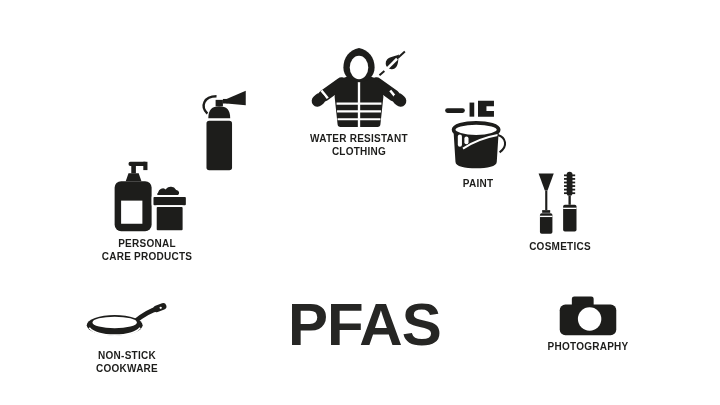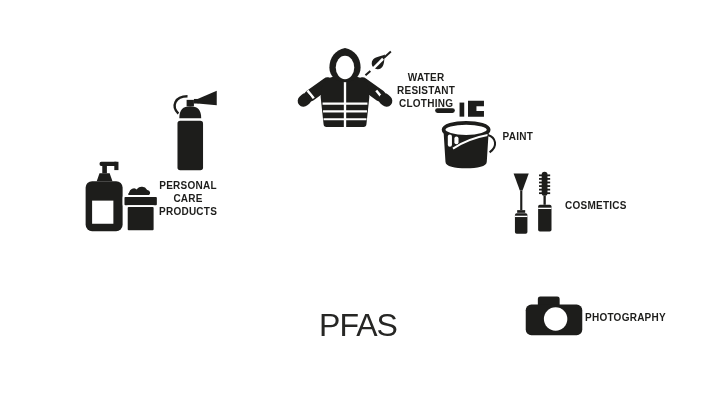--- a/index.html
+++ b/index.html
@@ -2,31 +2,31 @@
 <html><head>
 <meta charset="utf-8">
 <style>
   html,body{margin:0;padding:0;}
   body{
     width:720px;height:405px;background:#ffffff;overflow:hidden;position:relative;
     font-family:"Liberation Sans","DejaVu Sans",sans-serif;
   }
   .canvas{position:absolute;inset:0;width:720px;height:405px;background:#ffffff;}
   figure.item{
-    position:absolute;margin:0;display:flex;flex-direction:row;align-items:center;
+    position:absolute;margin:0;display:flex;flex-direction:column;align-items:center;
   }
   figure.item svg{display:block;flex:0 0 auto;}
   figcaption.cap{
     margin-top:4px;text-align:center;white-space:pre-line;
     font-size:10px;font-weight:bold;line-height:13px;letter-spacing:.25px;
     color:#1d1d1b;
   }
   .pfas{
-    position:absolute;left:288px;top:303px;width:140px;text-align:center;
-    font-size:32px;font-weight:normal;letter-spacing:-1px;color:#262624;line-height:44px;
+    position:absolute;left:288px;top:303px;width:140px;text-align:left;
+    font-size:60px;font-weight:bold;letter-spacing:-1px;color:#262624;line-height:44px;
   }
   
   .pos-clothing{left:293px;top:48px;width:132px;}
   .pos-fire{left:162px;top:88px;width:120px;}
   .pos-personal{left:77px;top:159px;width:140px;}
   .pos-paint{left:423px;top:96px;width:110px;justify-content:flex-end;}
   .pos-cosmetics{left:505px;top:170px;width:110px;}
   .pos-pan{left:62px;top:299px;width:130px;}
   .pos-photo{left:523px;top:294px;width:130px;}
   .ink{fill:#1d1d1b;}
@@ -133,20 +133,32 @@
         <rect class="ink" x="36.5" y="21" width="12.5" height="2"></rect>
         <rect class="ink" x="36.5" y="25" width="12.5" height="2"></rect>
         <rect class="ink" x="41.5" y="29" width="2.6" height="10"></rect>
         <rect class="ink" x="35.5" y="39" width="15" height="30" rx="2"></rect>
         <line class="paper-line" stroke-width="1.5" x1="35.5" y1="43" x2="50.5" y2="43"></line>
       </g>
     </svg>
     <figcaption class="cap">COSMETICS</figcaption>
   </figure>
 
+  <figure class="item pos-pan">
+    <svg width="104" height="46" viewBox="0 0 104 56" aria-hidden="true">
+      <path class="ink-line" stroke-width="5.5" stroke-linecap="round" d="M62,27 C72,19 80,14 90,11.5"></path>
+      <path class="ink-line" stroke-width="8" stroke-linecap="round" d="M88,12 L96,9"></path>
+      <circle class="paper" cx="93" cy="10.8" r="1.4"></circle>
+      <ellipse class="ink" cx="37" cy="32" rx="34" ry="12.5"></ellipse>
+      <ellipse class="paper" cx="37" cy="28.5" rx="27" ry="7"></ellipse>
+      <path class="paper-line" stroke-width="2.2" d="M6,35 C16,47 58,47 68,35"></path>
+    </svg>
+    <figcaption class="cap">NON-STICK
+COOKWARE</figcaption>
+  </figure>
 
   <figure class="item pos-photo">
     <svg width="62" height="42" viewBox="0 0 72 52" aria-hidden="true">
       <rect class="ink" x="16" y="3" width="27" height="13" rx="3"></rect>
       <rect class="ink" x="1" y="13" width="70" height="38" rx="7"></rect>
       <circle class="paper" cx="38" cy="31" r="14.5"></circle>
     </svg>
     <figcaption class="cap">PHOTOGRAPHY</figcaption>
   </figure>
 

